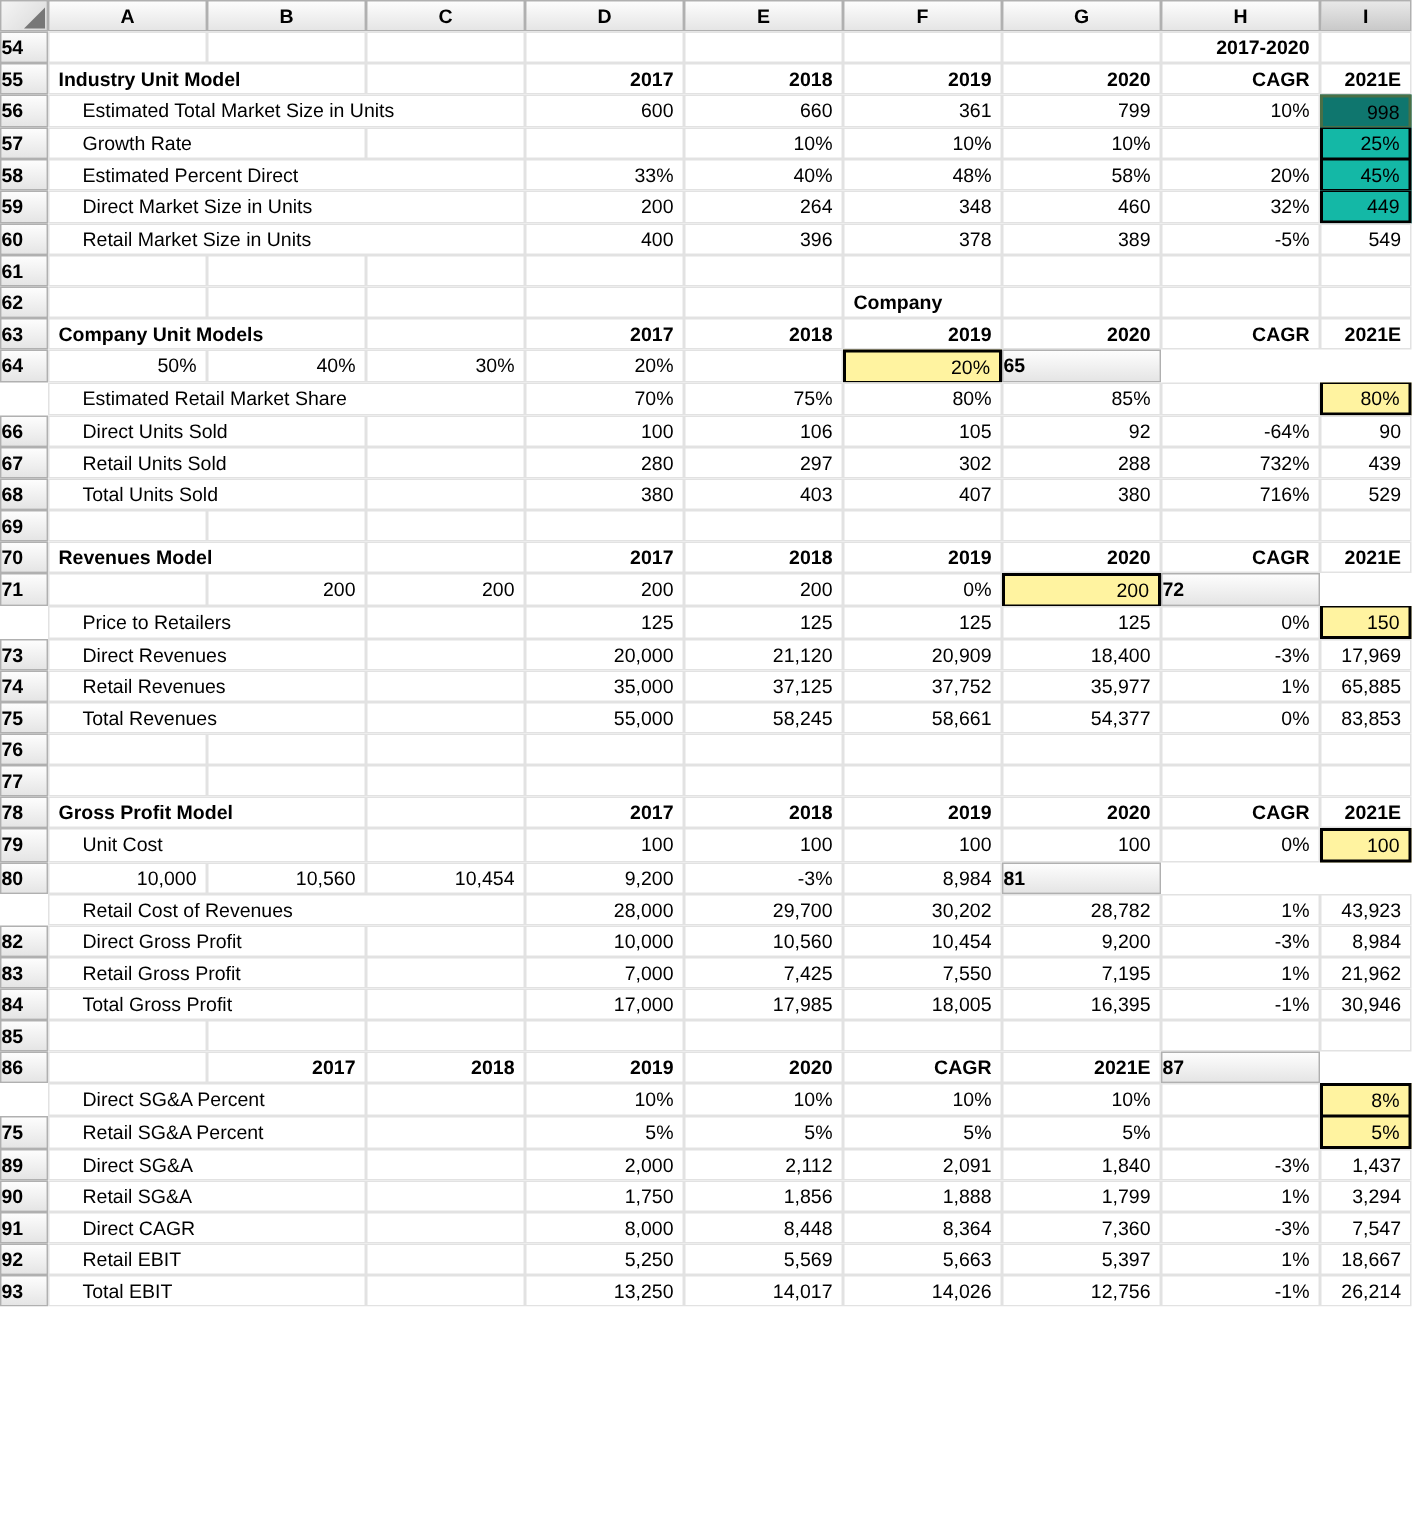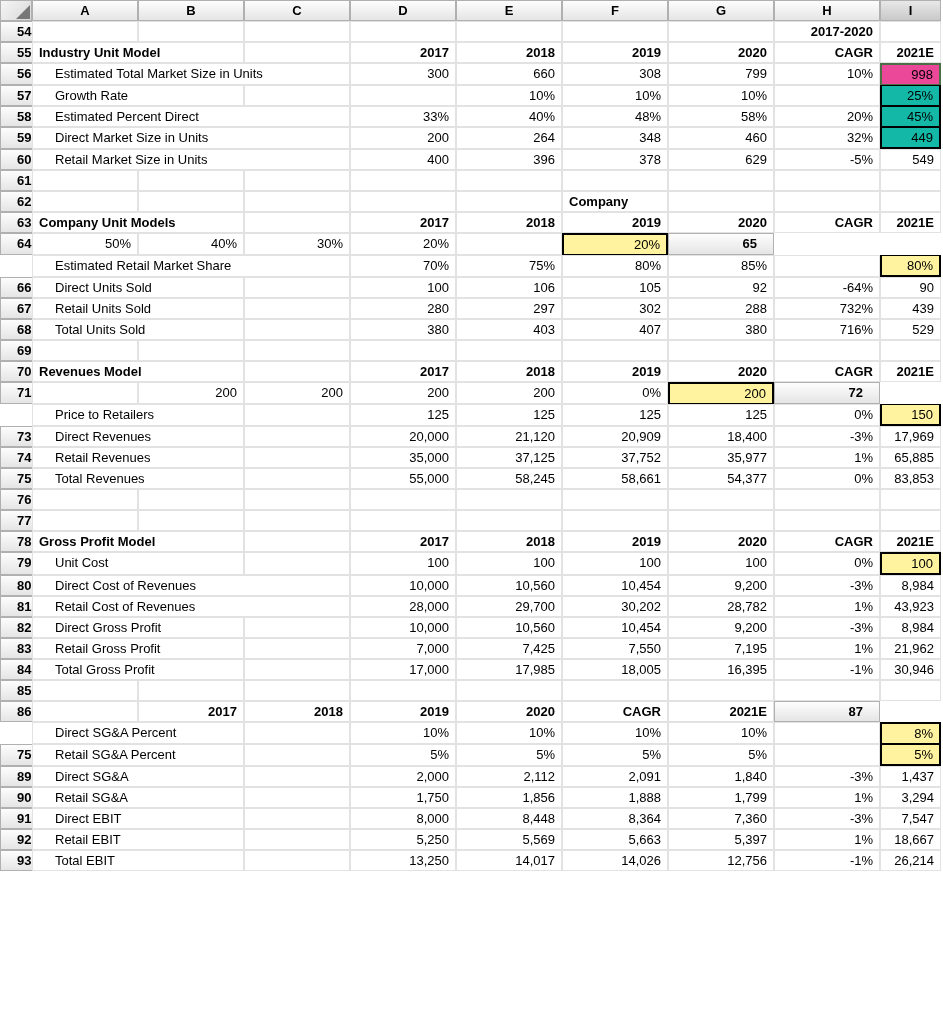--- a/index.html
+++ b/index.html
@@ -1,26 +1,26 @@
 <!DOCTYPE html>
 <html><head>
 <meta charset="utf-8">
 <style>
 html,body{margin:0;padding:0;font-family:Arial,Helvetica,sans-serif;font-size:13px;color:#000;background:#fff}
 .sheet{width:943px}
 .grid{display:grid;grid-template-columns:32px 106px 106px 106px 106px 106px 106px 106px 106px 61px;}
 .hdr{background:linear-gradient(#fdfdfd,#e5e5e5);border:1px solid #b0b0b0;box-sizing:border-box;text-align:center;font-weight:700;padding:2px 0;font-size:13px}
-.rowhdr{background:linear-gradient(#fdfdfd,#e5e5e5);border:1px solid #b0b0b0;box-sizing:border-box;text-align:right;font-weight:700;padding:2px 16px;font-size:13px}
+.rowhdr{background:linear-gradient(#fdfdfd,#e5e5e5);border:1px solid #b0b0b0;box-sizing:border-box;text-align:left;font-weight:700;padding:2px 0;font-size:13px}
 .corner{background:linear-gradient(135deg,#f5f5f5 0%,#d9d9d9 100%);border:1px solid #b0b0b0;box-sizing:border-box;position:relative}
 .corner::after{content:"";position:absolute;right:1px;bottom:1px;width:0;height:0;border-left:14px solid transparent;border-bottom:14px solid #777}
 .cell{border:1px solid #e2e2e2;box-sizing:border-box;padding:2px 6px;background:#fff;font-size:13px;white-space:nowrap;overflow:hidden}
 .num{text-align:right}
 .bold{font-weight:700}
 .indent1{padding-left:22px}
-.greyinput{background:#ec4899;border:2px solid #4a6f46;box-sizing:border-box}
+.greyinput{background:#0f766e;border:2px solid #4a6f46;box-sizing:border-box}
 .greyinput2{background:#14b8a6;border:2px solid #000;box-sizing:border-box}
 .yellowinput{background:#fff3a0;border:2px solid #000;box-sizing:border-box}
 .spanA{grid-column:2 / span 3}
 .spanA2{grid-column:2 / span 2}
 .hdrSel{background:linear-gradient(#e8e8e8,#c9c9c9)}
 .greyinputTop{border-bottom-width:1px}
 .greyinputMid{border-top-width:1px;border-bottom-width:1px}
 .greyinputBot{border-top-width:1px}
 </style>
 </head>
@@ -56,23 +56,23 @@
 <div class="cell"></div>
 <div class="cell bold num">2017</div>
 <div class="cell bold num">2018</div>
 <div class="cell bold num">2019</div>
 <div class="cell bold num">2020</div>
 <div class="cell bold num">CAGR</div>
 <div class="cell bold num">2021E</div>
 
 <div class="rowhdr">56</div>
 <div class="cell indent1 spanA">Estimated Total Market Size in Units</div>
-<div class="cell num">300</div>
+<div class="cell num">600</div>
 <div class="cell num">660</div>
-<div class="cell num">308</div>
+<div class="cell num">361</div>
 <div class="cell num">799</div>
 <div class="cell num">10%</div>
 <div class="cell num greyinput greyinputTop">998</div>
 
 <div class="rowhdr">57</div>
 <div class="cell indent1 spanA2">Growth Rate</div>
 <div class="cell"></div>
 <div class="cell"></div>
 <div class="cell num">10%</div>
 <div class="cell num">10%</div>
@@ -96,21 +96,21 @@
 <div class="cell num">348</div>
 <div class="cell num">460</div>
 <div class="cell num">32%</div>
 <div class="cell num greyinput2 greyinputBot">449</div>
 
 <div class="rowhdr">60</div>
 <div class="cell indent1 spanA">Retail Market Size in Units</div>
 <div class="cell num">400</div>
 <div class="cell num">396</div>
 <div class="cell num">378</div>
-<div class="cell num">629</div>
+<div class="cell num">389</div>
 <div class="cell num">-5%</div>
 <div class="cell num">549</div>
 
 <div class="rowhdr">61</div>
 <div class="cell"></div>
       <div class="cell"></div>
       <div class="cell"></div>
       <div class="cell"></div>
       <div class="cell"></div>
       <div class="cell"></div>
@@ -291,21 +291,20 @@
 <div class="cell indent1 spanA2">Unit Cost</div>
       <div class="cell"></div>
 <div class="cell num">100</div>
       <div class="cell num">100</div>
       <div class="cell num">100</div>
       <div class="cell num">100</div>
       <div class="cell num">0%</div>
 <div class="cell num yellowinput">100</div>
 
 <div class="rowhdr">80</div>
-<div class="cell indent1 spanA">Direct Cost of Revenues</div>
 <div class="cell num">10,000</div>
       <div class="cell num">10,560</div>
       <div class="cell num">10,454</div>
       <div class="cell num">9,200</div>
       <div class="cell num">-3%</div>
       <div class="cell num">8,984</div>
 
 <div class="rowhdr">81</div>
 <div class="cell indent1 spanA">Retail Cost of Revenues</div>
 <div class="cell num">28,000</div>
@@ -399,21 +398,21 @@
 <div class="cell indent1 spanA2">Retail SG&amp;A</div>
       <div class="cell"></div>
 <div class="cell num">1,750</div>
       <div class="cell num">1,856</div>
       <div class="cell num">1,888</div>
       <div class="cell num">1,799</div>
       <div class="cell num">1%</div>
       <div class="cell num">3,294</div>
 
 <div class="rowhdr">91</div>
-<div class="cell indent1 spanA2">Direct EBIT</div>
+<div class="cell indent1 spanA2">Direct CAGR</div>
       <div class="cell"></div>
 <div class="cell num">8,000</div>
       <div class="cell num">8,448</div>
       <div class="cell num">8,364</div>
       <div class="cell num">7,360</div>
       <div class="cell num">-3%</div>
       <div class="cell num">7,547</div>
 
 <div class="rowhdr">92</div>
 <div class="cell indent1 spanA2">Retail EBIT</div>

